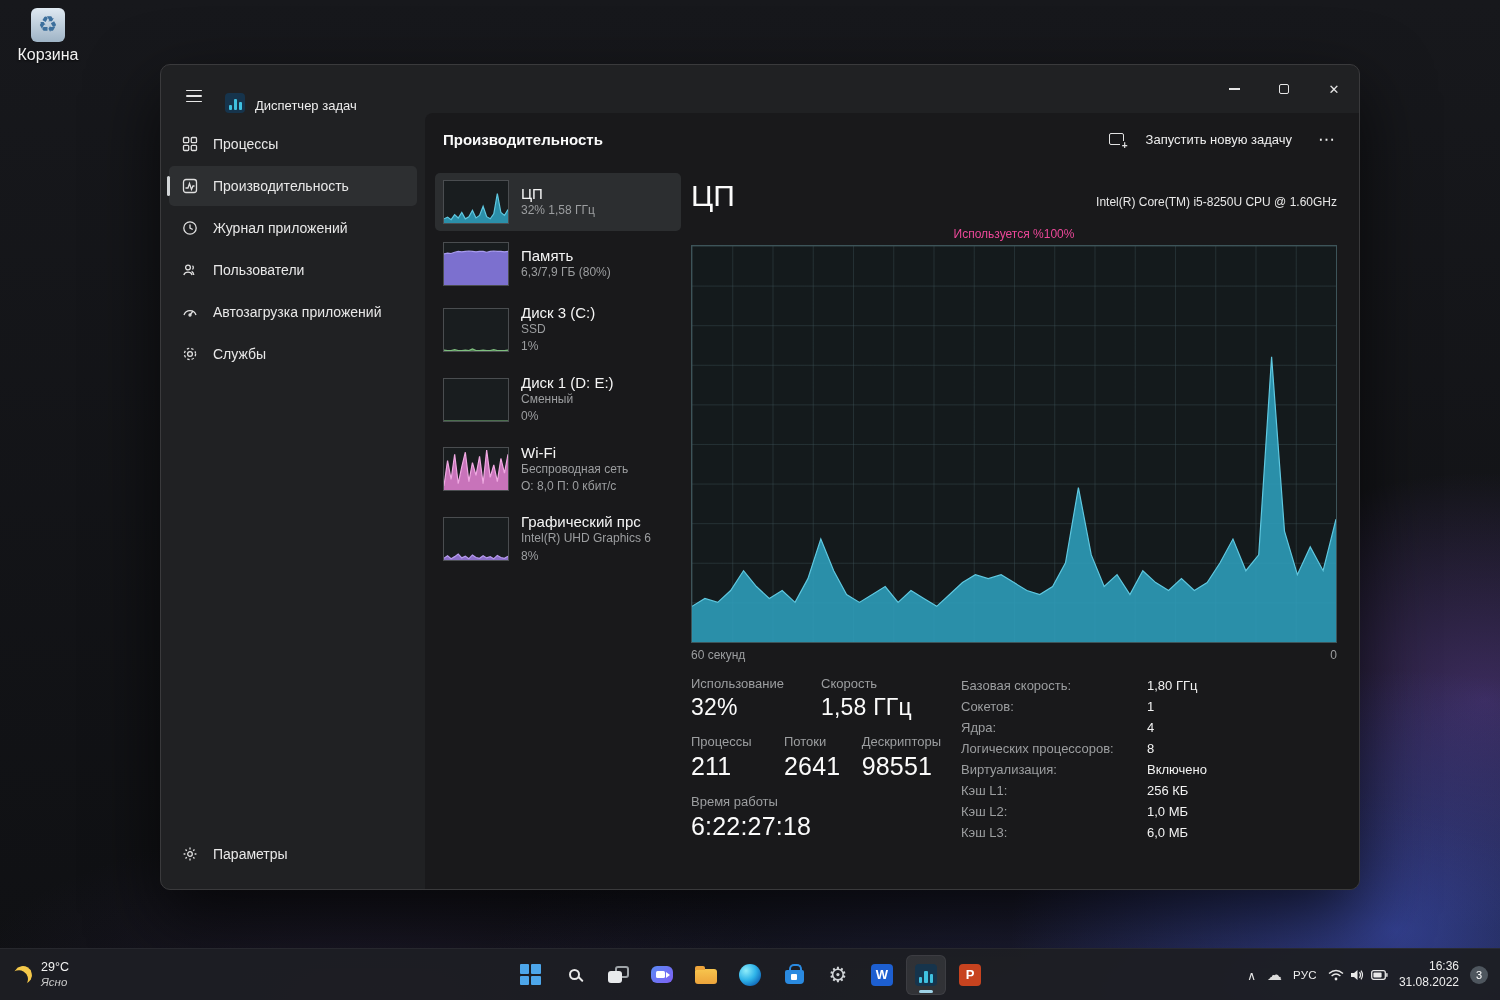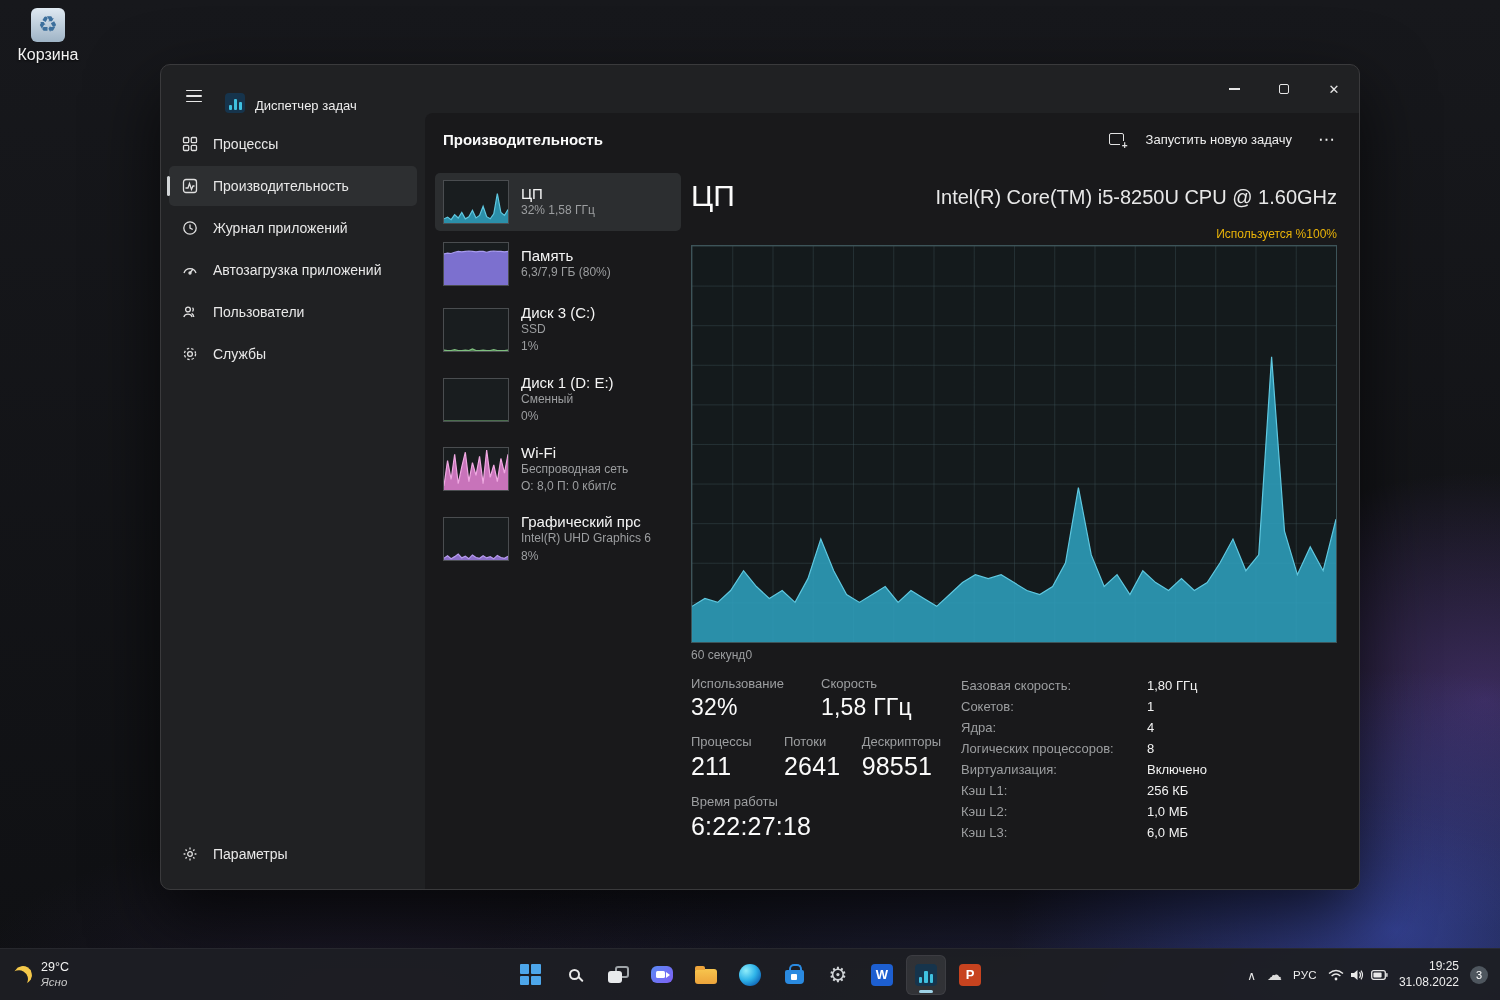--- a/index.html
+++ b/index.html
@@ -70,28 +70,28 @@
   .mini-chart{width:66px;height:44px;flex:none;border:1px solid #4a4d50;background:#191d1f;position:relative;overflow:hidden;}
   .mini-chart svg{position:absolute;inset:0;width:100%;height:100%;}
   .perf-text{min-width:0;}
   .perf-title{font-size:15px;color:#f5f5f5;white-space:nowrap;}
   .perf-sub{font-size:12px;color:#9c9ea0;white-space:nowrap;line-height:1.45;}
 
   
   .cpu-panel{flex:1;min-width:0;padding:10px 22px 0 4px;display:flex;flex-direction:column;}
   .cpu-header{display:flex;align-items:flex-end;justify-content:space-between;margin:4px 0 14px;}
   .cpu-title{font-size:30px;font-weight:400;color:#fbfbfb;}
-  .cpu-subtitle{font-size:20px;color:#e8e8e8;padding-bottom:4px;}
-  .chart-caption{display:flex;justify-content:flex-end;font-size:12px;color:#eab308;margin-bottom:4px;}
+  .cpu-subtitle{font-size:12px;color:#e8e8e8;padding-bottom:4px;}
+  .chart-caption{display:flex;justify-content:center;font-size:12px;color:#ec4899;margin-bottom:4px;}
   .chart-box{position:relative;height:398px;border:1px solid #3d5459;background-color:#141a1c;
     background-image:linear-gradient(rgba(70,96,102,.32) 1px,transparent 1px),
                      linear-gradient(90deg,rgba(70,96,102,.32) 1px,transparent 1px);
     background-size:6.25% 10%;}
   .chart-box svg{position:absolute;inset:0;width:100%;height:100%;}
-  .chart-footer{display:flex;font-size:12px;color:#9c9ea0;margin-top:5px;}
+  .chart-footer{display:flex;justify-content:space-between;font-size:12px;color:#9c9ea0;margin-top:5px;}
 
   .cpu-stats{display:flex;gap:20px;margin-top:14px;}
   .stats-left{width:250px;flex:none;display:flex;flex-direction:column;gap:13px;}
   .stat-row{display:flex;gap:18px;}
   .stat .lbl{font-size:13px;color:#9c9ea0;margin-bottom:3px;}
   .stat .val{font-size:23px;font-weight:300;color:#fbfbfb;letter-spacing:.2px;}
   .stat .val.mid{font-size:25px;}
   .stats-right{flex:1;display:grid;grid-template-columns:186px 1fr;align-content:start;row-gap:6px;font-size:13px;padding-top:2px;}
   .det-lbl{color:#9c9ea0;}
   .det-val{color:#f2f2f2;}
@@ -208,37 +208,37 @@
               <svg width="16" height="16" viewBox="0 0 16 16" fill="none" stroke="#e0e0e0" stroke-width="1.3">
                 <circle cx="8" cy="8" r="6.2"></circle>
                 <polyline points="8,4.5 8,8 10.7,9.5"></polyline>
               </svg>
             </span>
           <span>Журнал приложений</span>
         </div>
         <div class="side-item">
           <span class="ico">
               <svg width="16" height="16" viewBox="0 0 16 16" fill="none" stroke="#e0e0e0" stroke-width="1.3">
-                <path d="M2 11 A6.3 6.3 0 0 1 14 11"></path>
-                <line x1="8" y1="11" x2="11" y2="7"></line>
-                <circle cx="8" cy="11" r="1"></circle>
-              </svg>
-            </span>
-          <span>Автозагрузка приложений</span>
-        </div>
-        <div class="side-item">
-          <span class="ico">
-              <svg width="16" height="16" viewBox="0 0 16 16" fill="none" stroke="#e0e0e0" stroke-width="1.3">
                 <circle cx="6" cy="5.5" r="2.4"></circle>
                 <path d="M1.8 13 A4.5 4.5 0 0 1 10.2 13"></path>
                 <path d="M10.5 3.8 a2.4 2.4 0 0 1 0 3.6"></path>
                 <path d="M11.8 13 A4.6 4.6 0 0 0 9.6 9.4"></path>
               </svg>
             </span>
           <span>Пользователи</span>
+        </div>
+        <div class="side-item">
+          <span class="ico">
+              <svg width="16" height="16" viewBox="0 0 16 16" fill="none" stroke="#e0e0e0" stroke-width="1.3">
+                <path d="M2 11 A6.3 6.3 0 0 1 14 11"></path>
+                <line x1="8" y1="11" x2="11" y2="7"></line>
+                <circle cx="8" cy="11" r="1"></circle>
+              </svg>
+            </span>
+          <span>Автозагрузка приложений</span>
         </div>
         <div class="side-item">
           <span class="ico">
               <svg width="16" height="16" viewBox="0 0 16 16" fill="none" stroke="#e0e0e0" stroke-width="1.3">
                 <circle cx="8" cy="8" r="2.4"></circle>
                 <circle cx="8" cy="8" r="5.6" stroke-dasharray="2.4 2.1"></circle>
               </svg>
             </span>
           <span>Службы</span>
         </div>
@@ -511,20 +511,20 @@
             <polygon points="1,4 4,4 7.5,1 7.5,11 4,8 1,8" fill="#e8e8e8"></polygon>
             <path d="M9.5 3.2 Q11.6 6 9.5 8.8 M11 1.6 Q14 6 11 10.4" fill="none" stroke="#e8e8e8" stroke-width="1.2"></path>
           </svg>
         <svg width="17" height="10" viewBox="0 0 17 10">
             <rect x="0.7" y="0.7" width="13.6" height="8.6" rx="2" fill="none" stroke="#e8e8e8" stroke-width="1.3"></rect>
             <rect x="2.4" y="2.4" width="8.2" height="5.2" rx="1" fill="#e8e8e8"></rect>
             <rect x="15.2" y="3" width="1.4" height="4" rx="0.7" fill="#e8e8e8"></rect>
           </svg>
       </span>
       <span class="tray-clock">
-        <div>19:25</div>
+        <div>16:36</div>
         <div>31.08.2022</div>
       </span>
       <span class="tray-badge">3</span>
     </div>
   </div>
 
 </div>
 
 </body></html>

